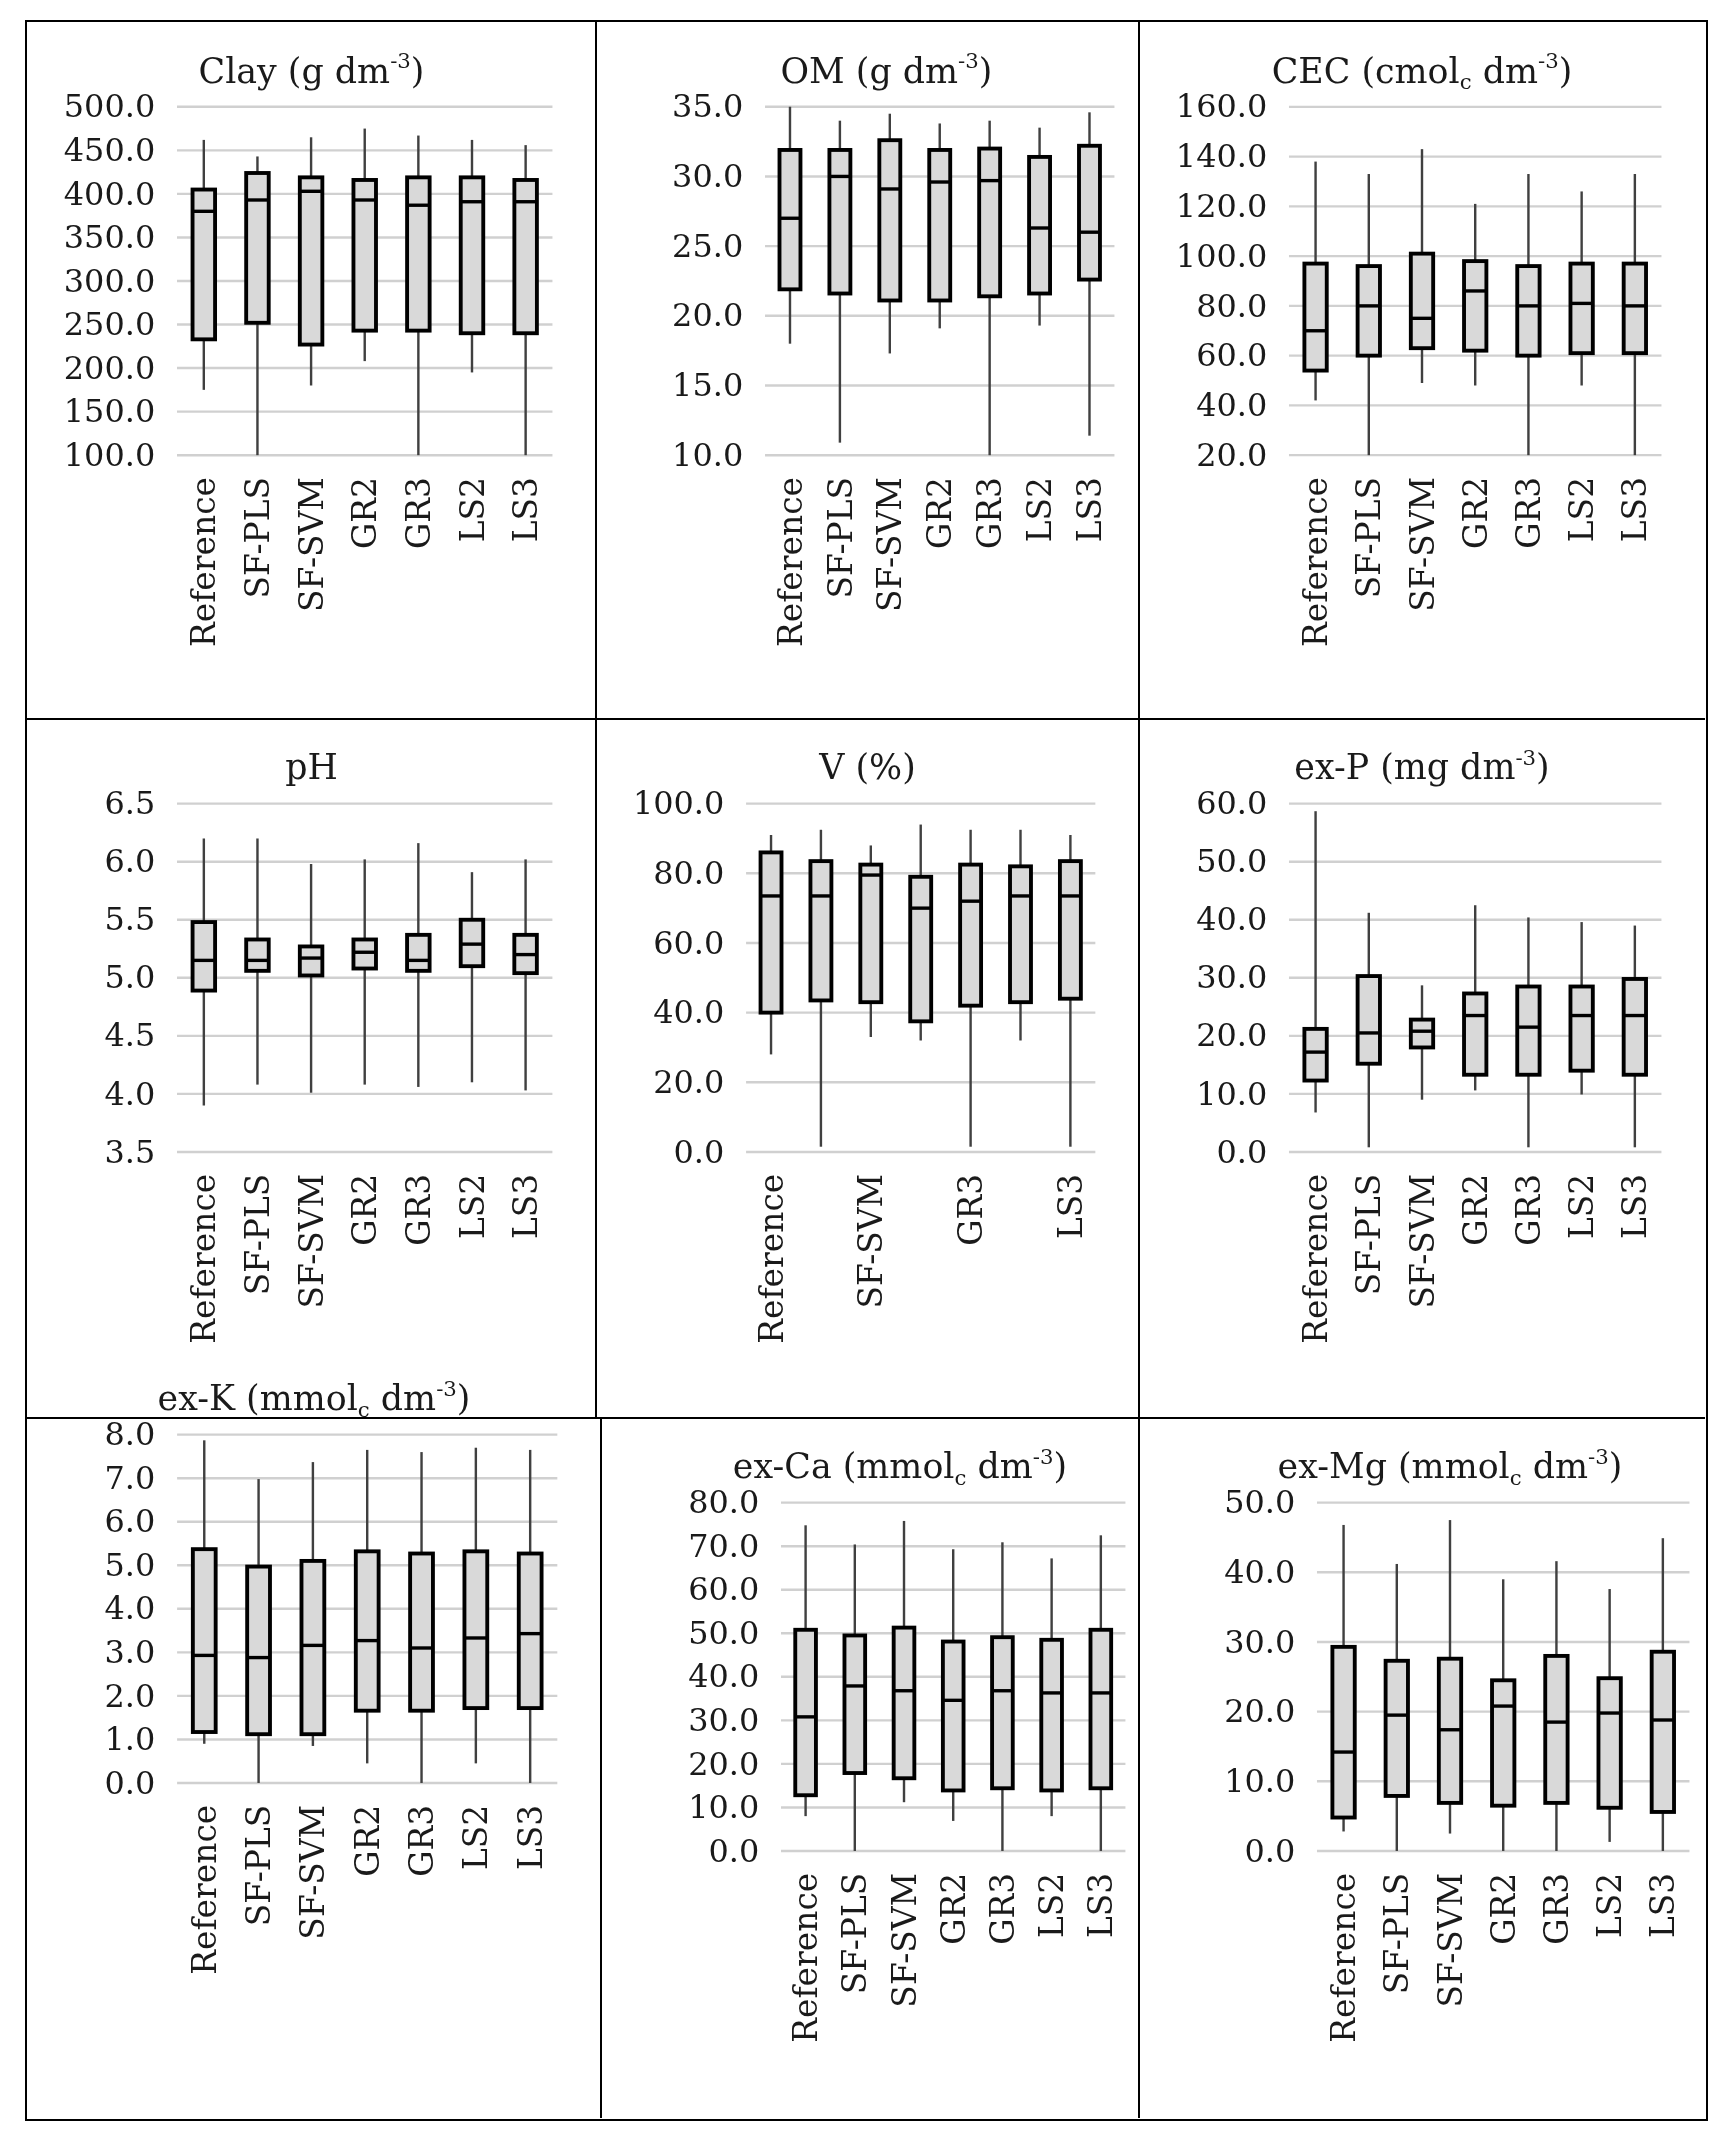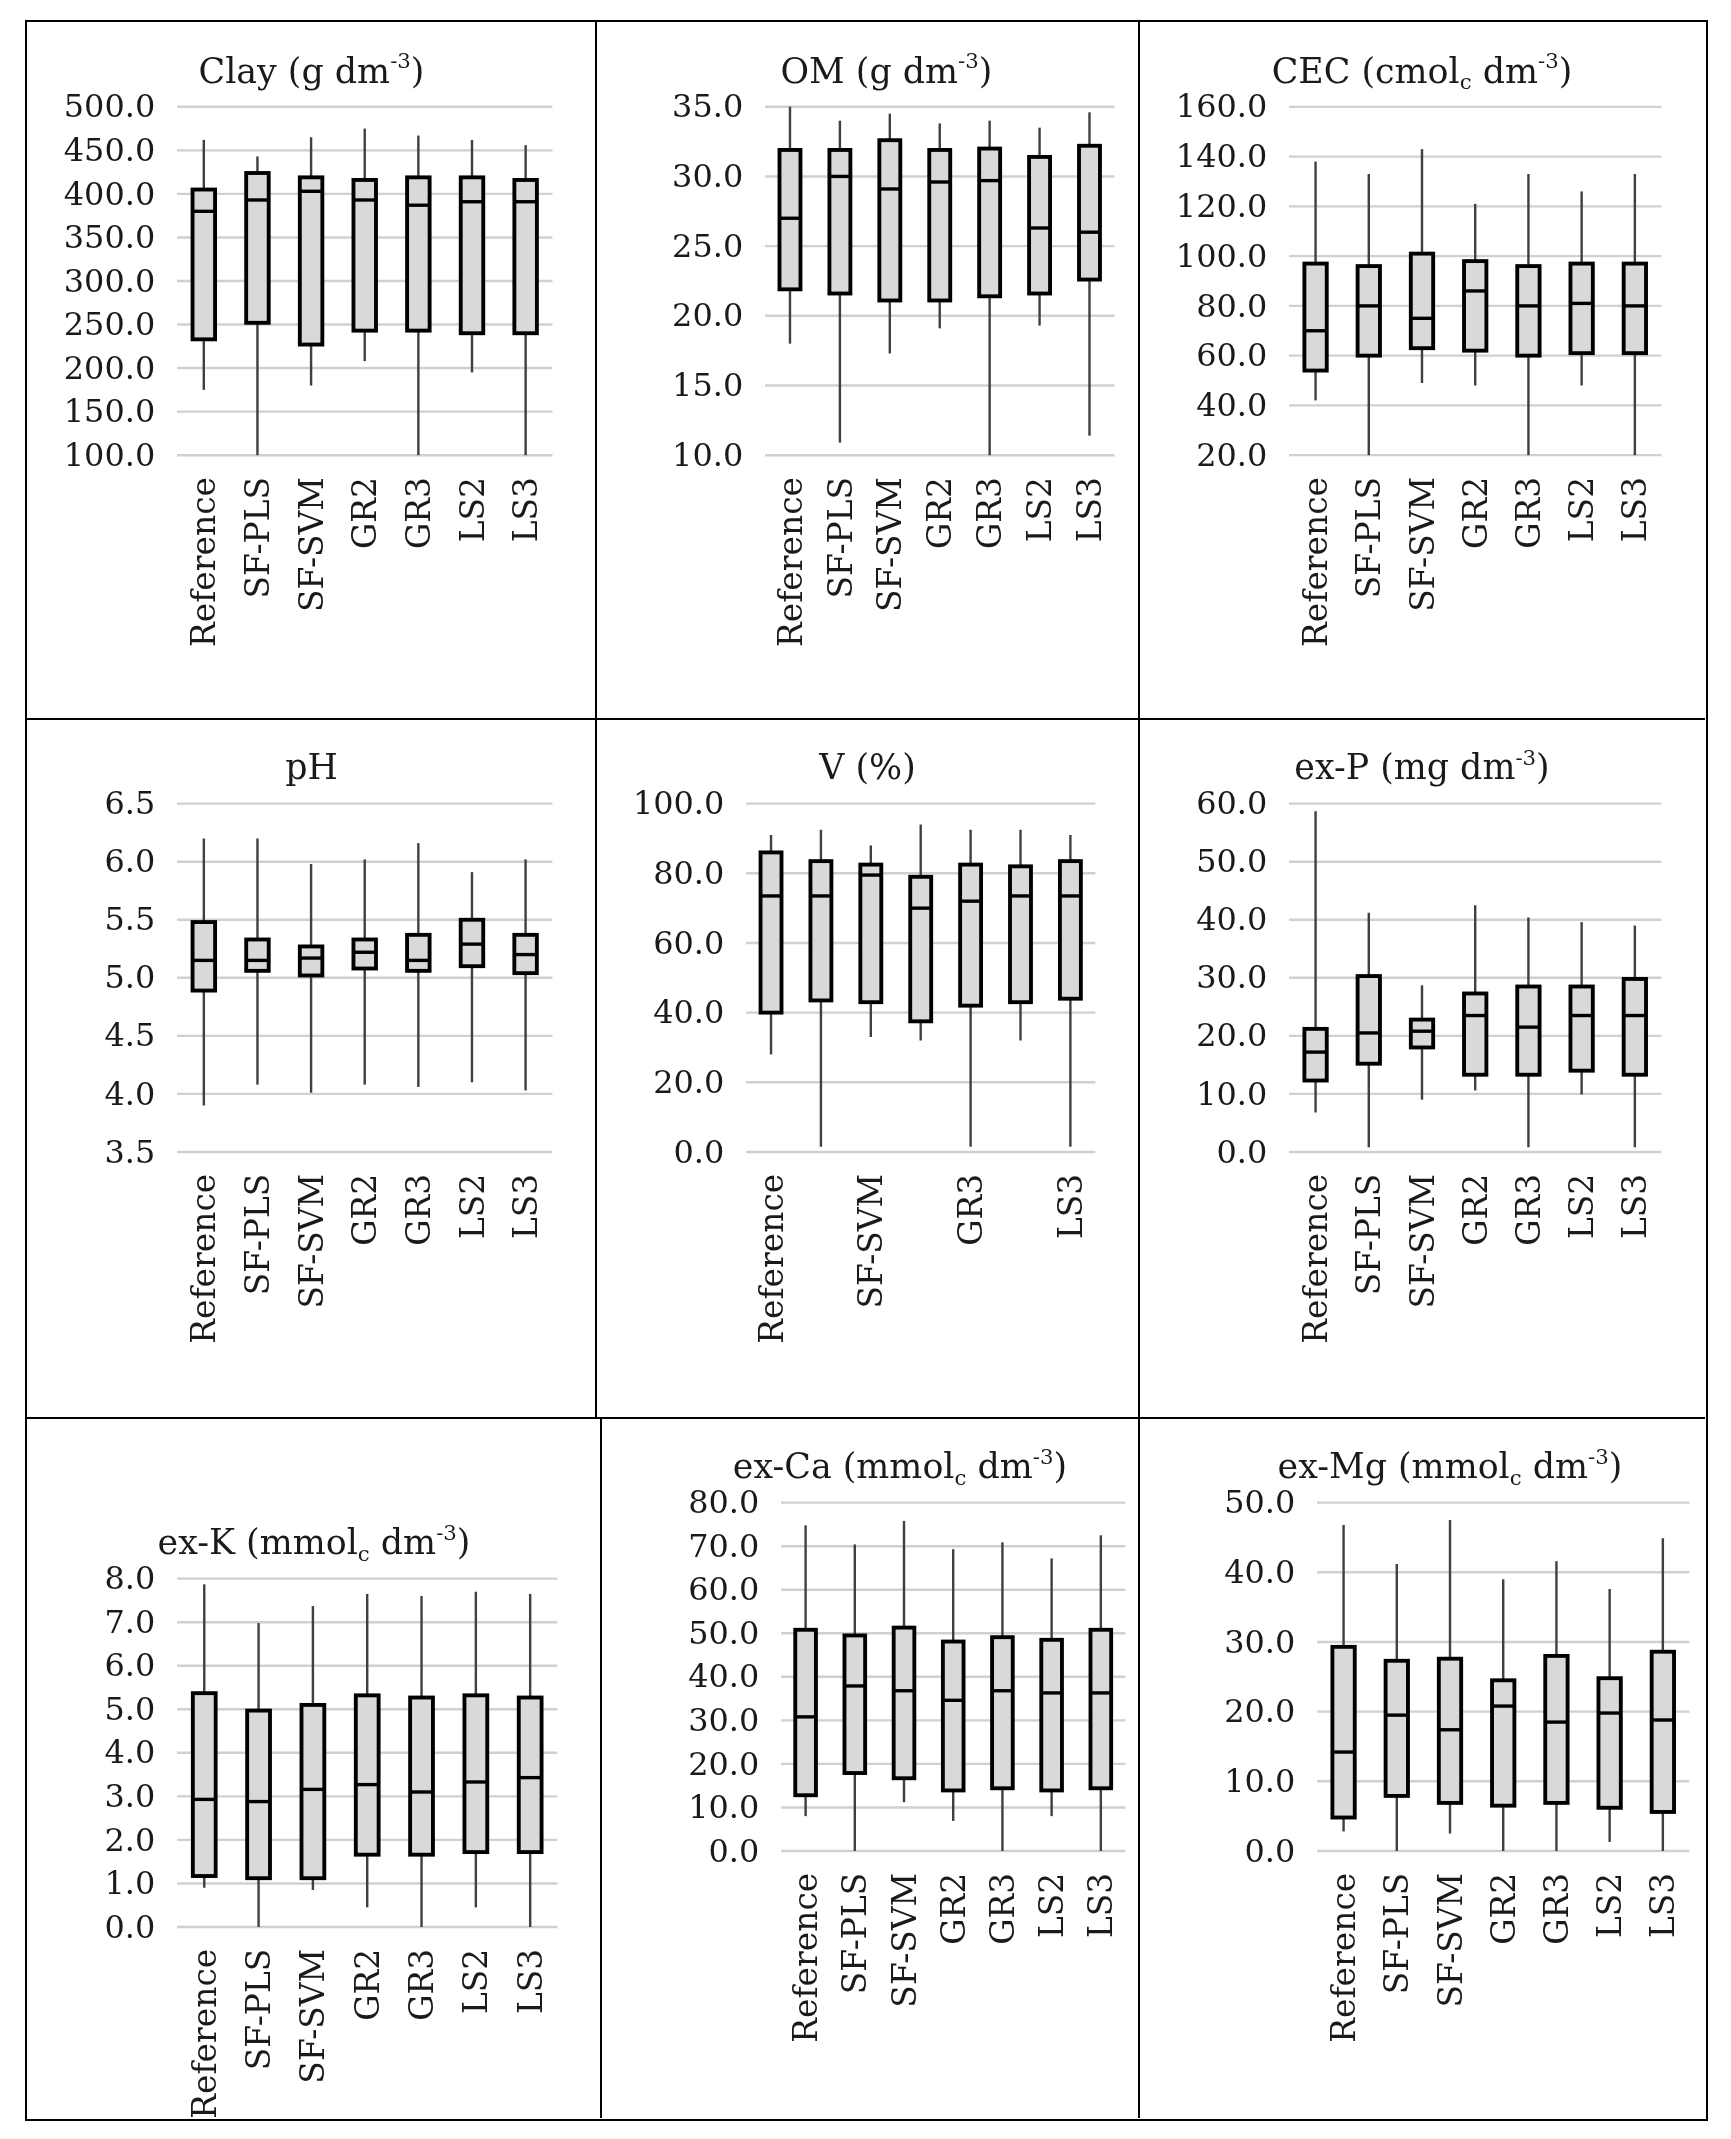--- a/index.html
+++ b/index.html
@@ -402,21 +402,21 @@
         </g>
         <text x="939" y="940" text-anchor="end" font-size="68" fill="#1a1a1a" transform="rotate(-90 939 940)">LS2</text>
         <g>
           <line x1="1025" x2="1025" y1="427" y2="537.4" stroke="#404040" stroke-width="5"></line>
           <line x1="1025" x2="1025" y1="735.4" y2="885.4" stroke="#404040" stroke-width="5"></line>
           <rect x="1001.9" y="537.4" width="46.199999999999996" height="198" fill="#d9d9d9" stroke="#000000" stroke-width="8"></rect>
           <line x1="1001.9" x2="1048.1" y1="613" y2="613" stroke="#000000" stroke-width="7"></line>
         </g>
         <text x="1049" y="940" text-anchor="end" font-size="68" fill="#1a1a1a" transform="rotate(-90 1049 940)">LS3</text>
       </svg></div>
-  <div class="cell" style="left:0;top:1472px;width:574px;height:628px;"><svg width="574" height="700" viewBox="0 0 1186 1447">
+  <div class="cell" style="left:0;top:1328px;width:574px;height:628px;"><svg width="574" height="700" viewBox="0 0 1186 1447">
         <text x="593" y="125" text-anchor="middle" font-size="72" fill="#1a1a1a"><tspan>ex-K (mmol</tspan><tspan font-size="44" dy="14">c</tspan><tspan dy="-14"> dm</tspan><tspan font-size="44" dy="-30">-3</tspan><tspan dy="30">)</tspan></text>
         <line x1="310" x2="1096" y1="895" y2="895" stroke="#d0d0d0" stroke-width="5"></line>
         <text x="265" y="917" text-anchor="end" font-size="66" fill="#1a1a1a">0.0</text>
         <line x1="310" x2="1096" y1="805" y2="805" stroke="#d0d0d0" stroke-width="5"></line>
         <text x="265" y="827" text-anchor="end" font-size="66" fill="#1a1a1a">1.0</text>
         <line x1="310" x2="1096" y1="715" y2="715" stroke="#d0d0d0" stroke-width="5"></line>
         <text x="265" y="737" text-anchor="end" font-size="66" fill="#1a1a1a">2.0</text>
         <line x1="310" x2="1096" y1="625" y2="625" stroke="#d0d0d0" stroke-width="5"></line>
         <text x="265" y="647" text-anchor="end" font-size="66" fill="#1a1a1a">3.0</text>
         <line x1="310" x2="1096" y1="535" y2="535" stroke="#d0d0d0" stroke-width="5"></line>

